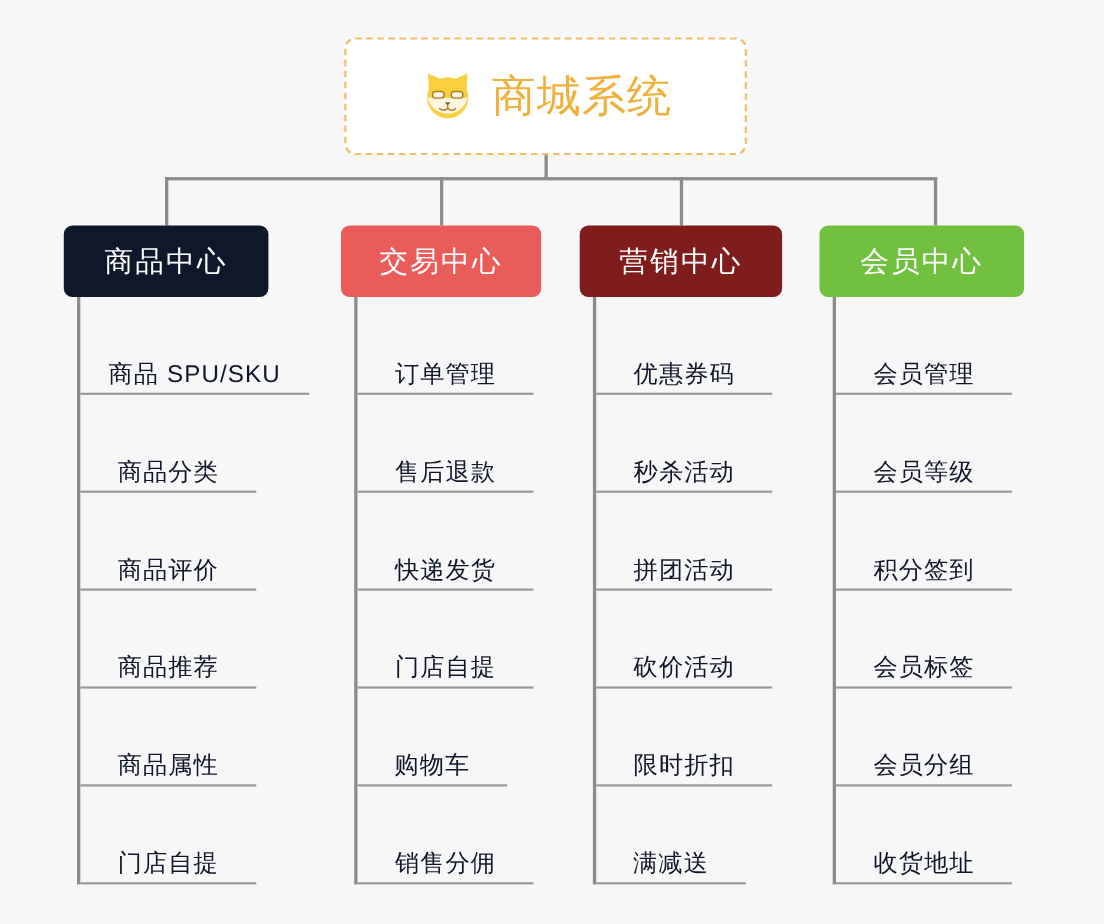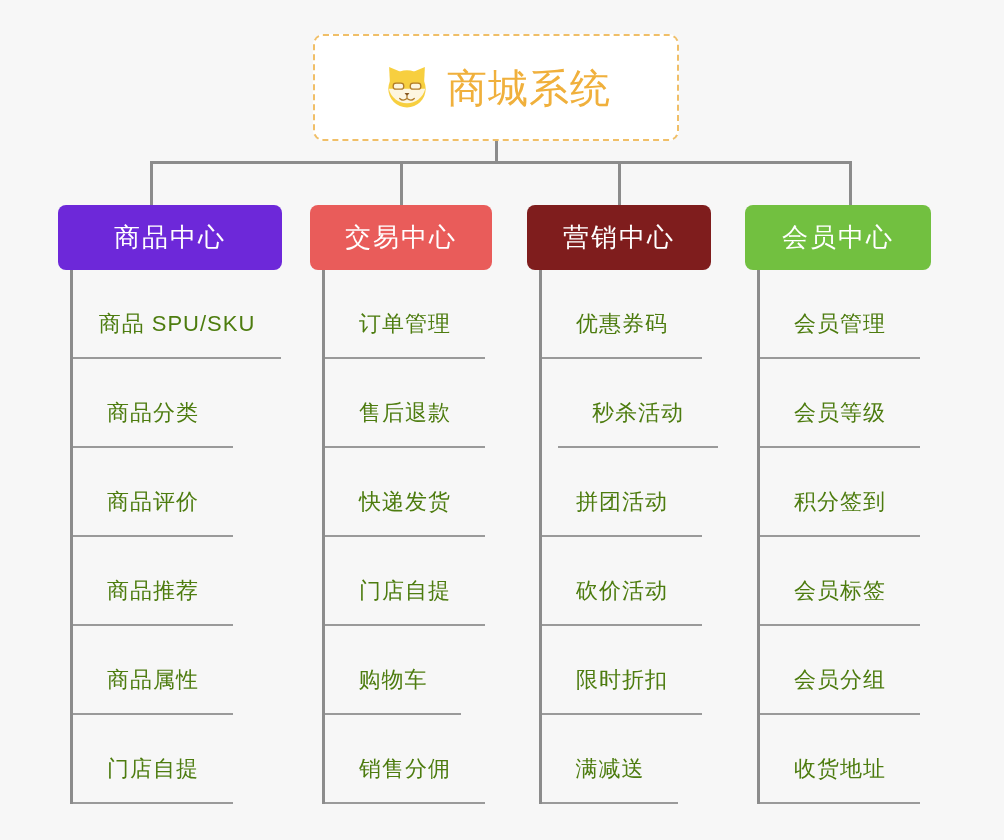--- a/index.html
+++ b/index.html
@@ -63,23 +63,23 @@
   .col-list {
     margin-top: 0;
     padding-top: 0;
     border-left: 3px solid #8c8c8c;
   }
   .col-item {
     height: 89px;
     display: flex;
     align-items: flex-end;
     justify-content: center;
-    padding-bottom: 18px;
+    padding-bottom: 2px;
     border-bottom: 2px solid #9a9a9a;
-    color: #4d7c0f;
+    color: #0f172a;
     font-size: 22px;
     letter-spacing: 1px;
     white-space: nowrap;
   }
   .col-item .lbl { display: block; padding: 0 4px; }
 </style>
 </head>
 <body>
 
 <div id="root">
@@ -106,21 +106,21 @@
 
   <div class="conn conn-stem-top"></div>
   <div class="conn conn-hbar"></div>
   <div class="conn conn-drop" style="left:150px"></div>
   <div class="conn conn-drop" style="left:400px"></div>
   <div class="conn conn-drop" style="left:618px"></div>
   <div class="conn conn-drop" style="left:849px"></div>
 
   <div class="columns" id="columns">
       <div class="column" style="left: 58px;">
-        <div class="col-head" style="width: 224px; background: #6d28d9;">
+        <div class="col-head" style="width: 186px; background: #0f172a;">
           <span>商品中心</span>
         </div>
         <div class="col-list" style="margin-left: 12px;">
           <div class="col-item" style="width: 208px; margin-left: 0px;">
             <span class="lbl">商品 SPU/SKU</span>
           </div>
           <div class="col-item" style="width: 160px; margin-left: 0px;">
             <span class="lbl">商品分类</span>
           </div>
           <div class="col-item" style="width: 160px; margin-left: 0px;">
@@ -163,21 +163,21 @@
         </div>
       </div>
       <div class="column" style="left: 527px;">
         <div class="col-head" style="width: 184px; background: #7f1d1d;">
           <span>营销中心</span>
         </div>
         <div class="col-list" style="margin-left: 12px;">
           <div class="col-item" style="width: 160px; margin-left: 0px;">
             <span class="lbl">优惠券码</span>
           </div>
-          <div class="col-item" style="width: 160px; margin-left: 16px; font-family: Liberation Mono, monospace;">
+          <div class="col-item" style="width: 160px; margin-left: 0px; font-family: Liberation Mono, monospace;">
             <span class="lbl">秒杀活动</span>
           </div>
           <div class="col-item" style="width: 160px; margin-left: 0px;">
             <span class="lbl">拼团活动</span>
           </div>
           <div class="col-item" style="width: 160px; margin-left: 0px;">
             <span class="lbl">砍价活动</span>
           </div>
           <div class="col-item" style="width: 160px; margin-left: 0px;">
             <span class="lbl">限时折扣</span>

